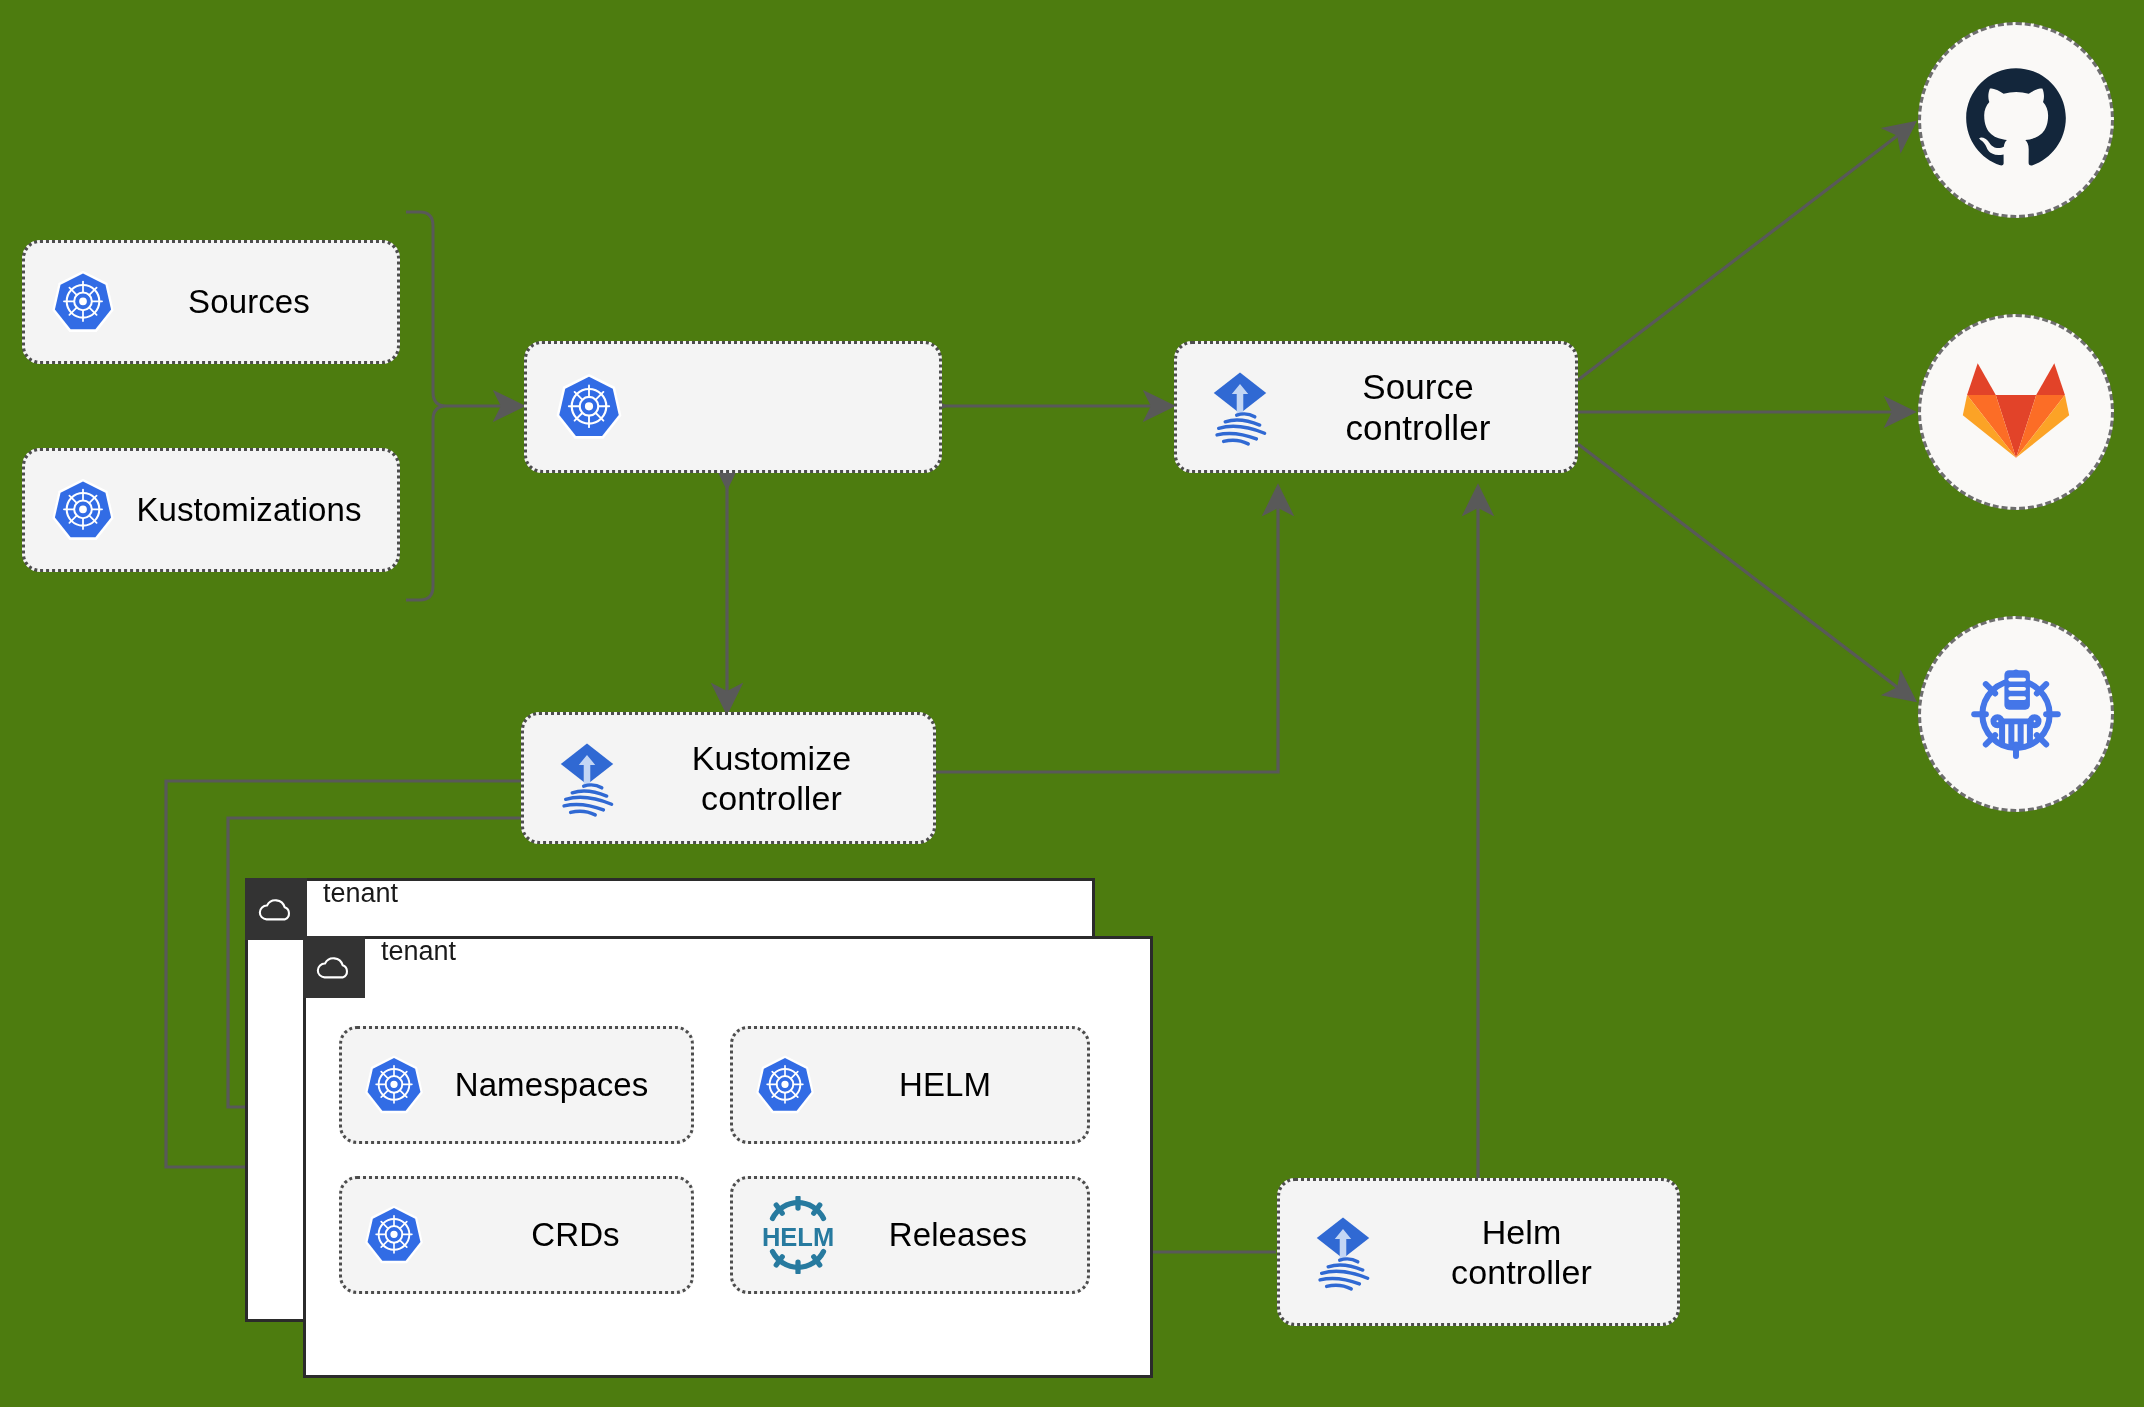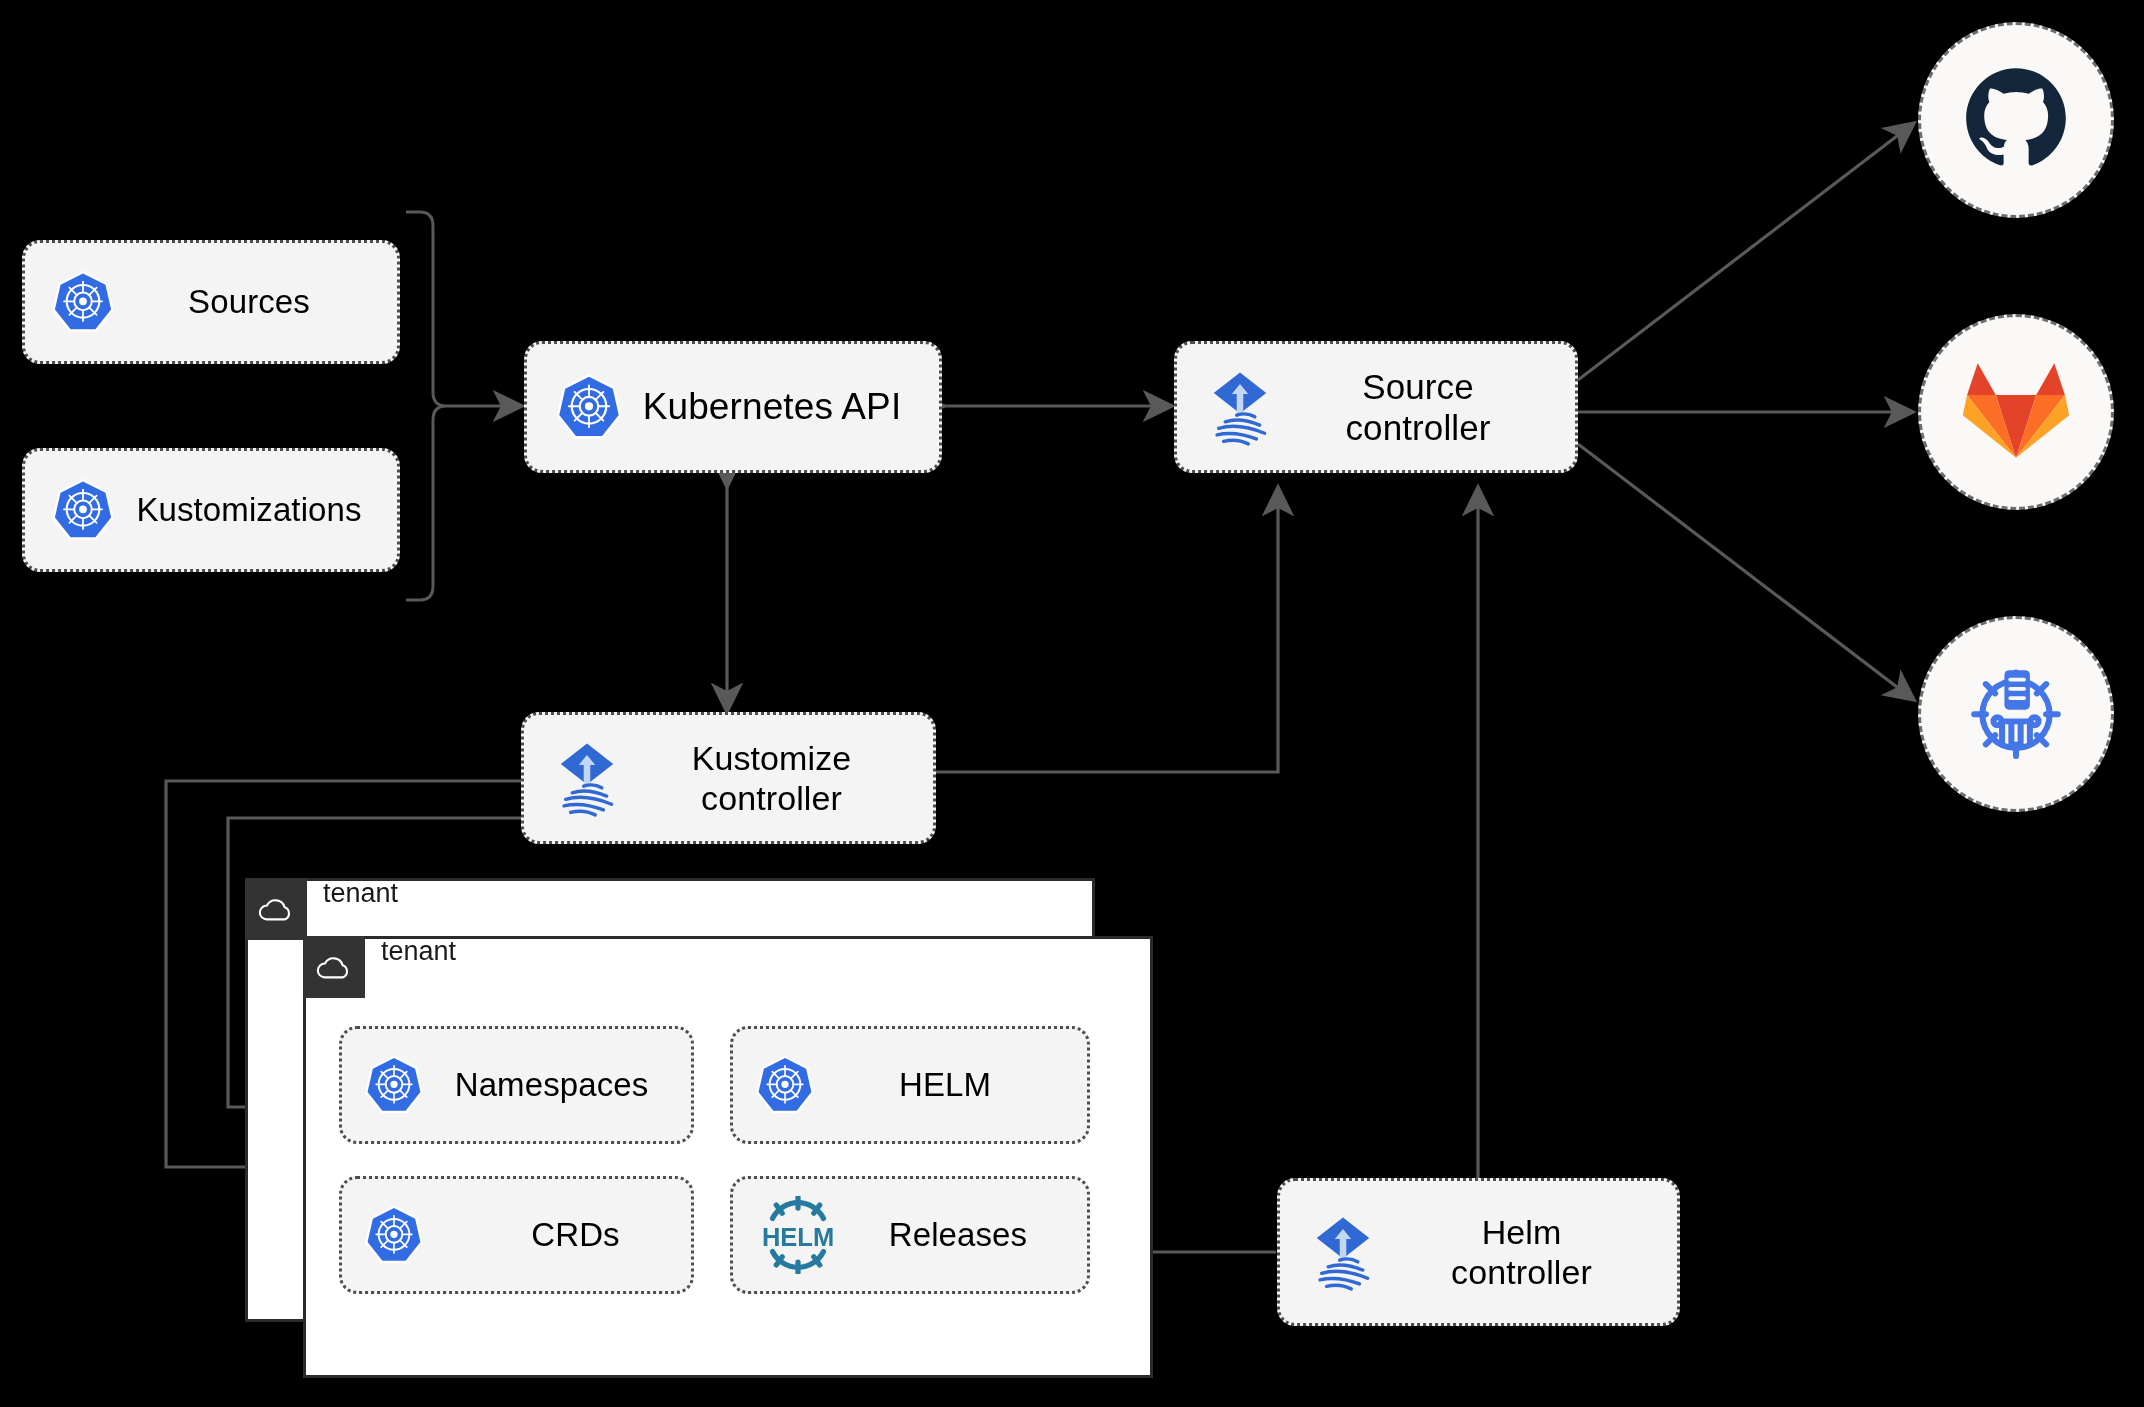--- a/index.html
+++ b/index.html
@@ -1,17 +1,17 @@
 <!DOCTYPE html>
 <html><head>
 <meta charset="utf-8">
 <style>
   html,body{margin:0;padding:0;background:#ffffff;}
   body{font-family:"Liberation Sans","DejaVu Sans",sans-serif;}
-  #stage{position:relative;width:2144px;height:1407px;background:#000000;overflow:hidden;}
+  #stage{position:relative;width:2144px;height:1407px;background:#4d7c0f;overflow:hidden;}
   #wires{position:absolute;left:0;top:0;width:2144px;height:1407px;pointer-events:none;}
 
   
   .node{position:absolute;box-sizing:border-box;background:#f4f4f4;
         border:3px dotted #4d4d4d;border-radius:18px;
         display:flex;align-items:center;}
   .node .ico{flex:0 0 auto;display:flex;align-items:center;justify-content:center;}
   .node .lbl{flex:1 1 auto;text-align:center;color:#000;line-height:1.18;
              white-space:pre-line;letter-spacing:.1px;}
 
@@ -132,21 +132,20 @@
             <path d="M63,49 L78,49"></path>
           <path d="M30,29 L41,40"></path>
             <path d="M59,58 L70,69"></path>
           <path d="M70,29 L59,40"></path>
             <path d="M41,58 L30,69"></path>
           <circle cx="50" cy="49" r="24" fill="none" stroke-width="3"></circle>
           <circle cx="50" cy="49" r="13" fill="none" stroke-width="3"></circle>
         </g>
       </svg>
     </span>
-    <span class="lbl">Kubernetes API</span>
   </div>
 
   <div class="node node-src" style="left:1174px;top:341px;width:404px;height:132px;padding:0 20px 0 22px;">
     <span class="ico">
       <svg width="82" height="82" viewBox="0 0 100 100">
         <polygon points="50,8 82,33 50,58 18,33" fill="#3069d3"></polygon>
         <path d="M50,22 L60,34 L54,34 L54,58 L46,58 L46,34 L40,34 Z" fill="#c3d6f4"></path>
         <g stroke="#3069d3" stroke-width="4.2" stroke-linecap="round" fill="none">
           <path d="M46,60 Q58,56 68,62"></path>
           <path d="M32,68 Q50,62 74,72"></path>

